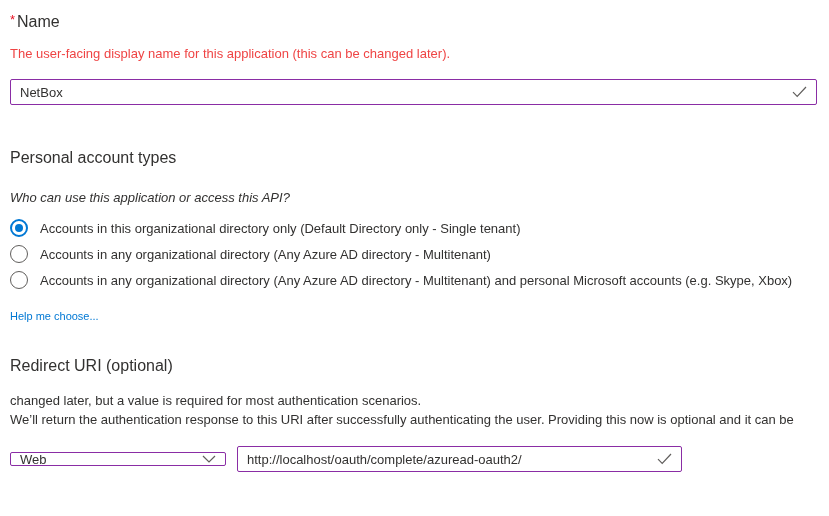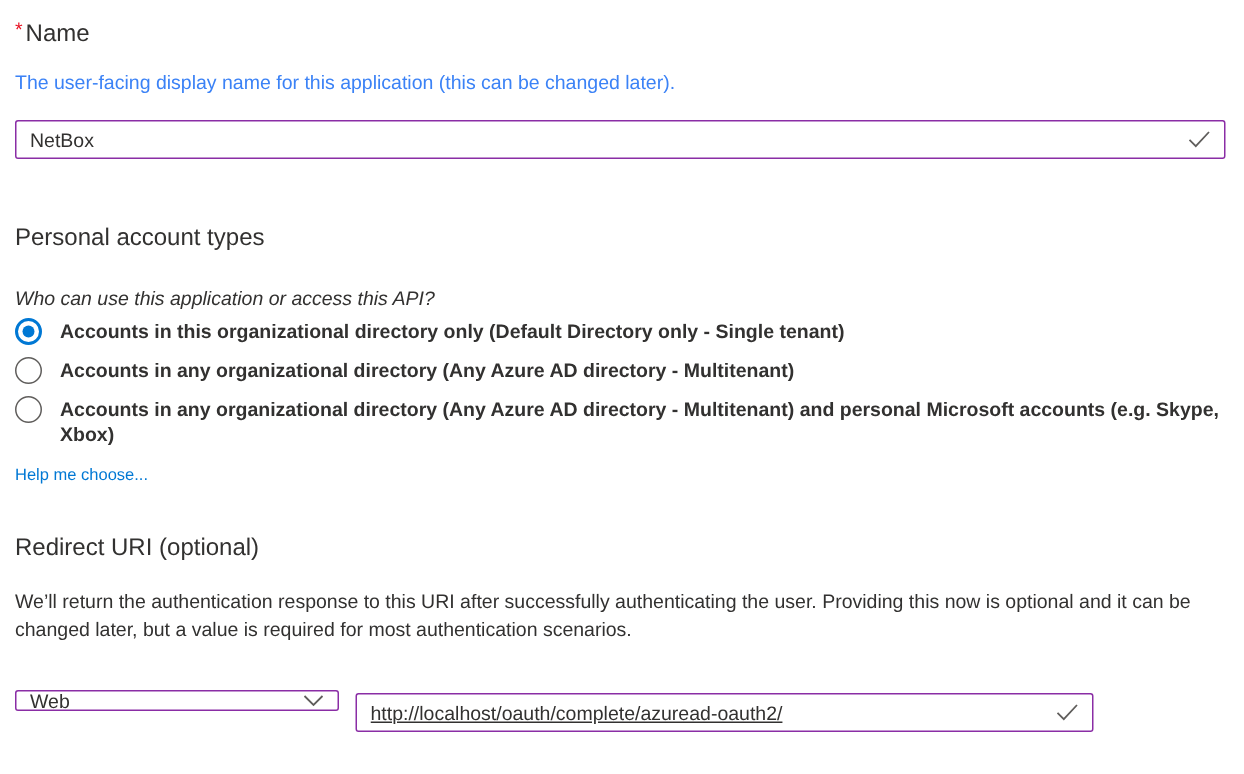--- a/index.html
+++ b/index.html
@@ -23,21 +23,21 @@
   .required-marker {
     color: #e81123;
     font-size: 13px;
     vertical-align: 3px;
     margin-right: 2px;
   }
   .desc {
     margin: 12px 0 0 0;
     font-size: 13px;
     line-height: 17px;
-    color: #3b82f6;
+    color: #ef4444;
   }
 
   .textbox {
     margin-top: 17px;
     height: 26px;
     border: 1px solid #8a2da5;
     border-radius: 2px;
     background: #ffffff;
     display: flex;
     align-items: center;
@@ -69,24 +69,23 @@
   .question {
     margin: 21px 0 0 0;
     font-size: 13px;
     line-height: 17px;
     font-style: italic;
   }
 
   .radio-group { margin-top: 5px; }
   .radio-row {
     display: flex;
-    align-items: flex-start;
+    align-items: flex-end;
     height: 26px;
     cursor: pointer;
-    font-weight: bold;
   }
   .radio-outer {
     width: 18px;
     height: 18px;
     border-radius: 50%;
     border: 1px solid #605e5c;
     flex: 0 0 auto;
     display: flex;
     align-items: center;
     justify-content: center;
@@ -139,24 +138,23 @@
     border: 1px solid #8a2da5;
     border-radius: 2px;
     display: flex;
     align-items: center;
     padding: 0 9px;
     cursor: pointer;
     background: #ffffff;
   }
   .selectbox .select-value { flex: 1; font-size: 13px; color: #323130; }
   .uri-box {
-    margin-top: 16px;
+    margin-top: 0;
     margin-left: 11px;
-    width: 492px;
-    text-decoration: underline;
+    width: 445px;
   }
 </style>
 </head>
 <body>
 
 <div class="page">
 
   
   <div class="field-label"><span class="required-marker">*</span><span>Name</span></div>
 
@@ -196,22 +194,22 @@
       <span class="radio-label">Accounts in any organizational directory (Any Azure AD directory - Multitenant) and personal Microsoft accounts (e.g. Skype, Xbox)</span>
     </div>
   </div>
 
   <a class="help-link">Help me choose...</a>
 
   
   <div class="section-title title-redirect">Redirect URI (optional)</div>
 
   <p class="desc-lines">
+    <span>changed later, but a value is required for most authentication scenarios.</span>
     <span>We’ll return the authentication response to this URI after successfully authenticating the user. Providing this now is optional and it can be</span>
-    <span>changed later, but a value is required for most authentication scenarios.</span>
   </p>
 
   <div class="bottom-row">
     <div class="selectbox">
       <span class="select-value">Web</span>
       <span class="valid-icon">
         <svg width="14" height="8" viewBox="0 0 14 8" fill="none">
           <path d="M1 1 L7 7 L13 1" stroke="#605e5c" stroke-width="1.2" fill="none"></path>
         </svg>
       </span>

